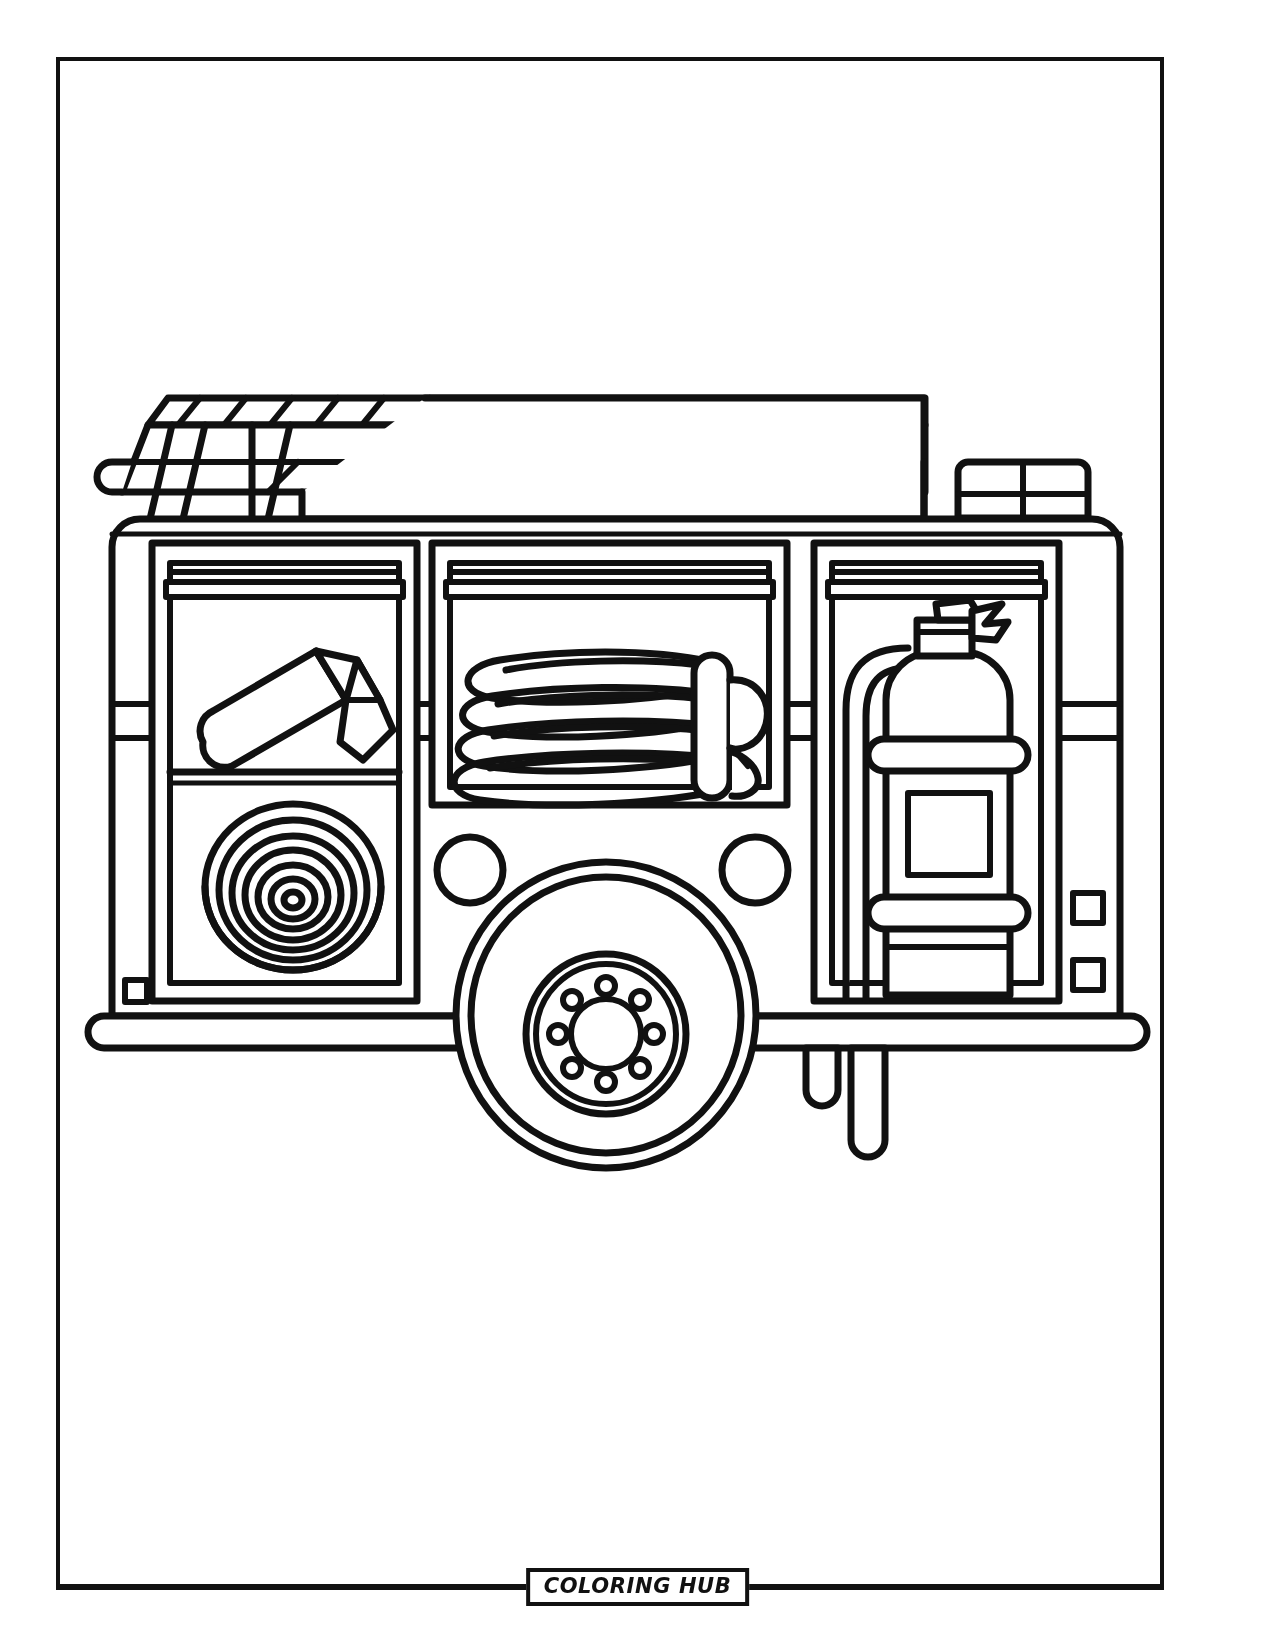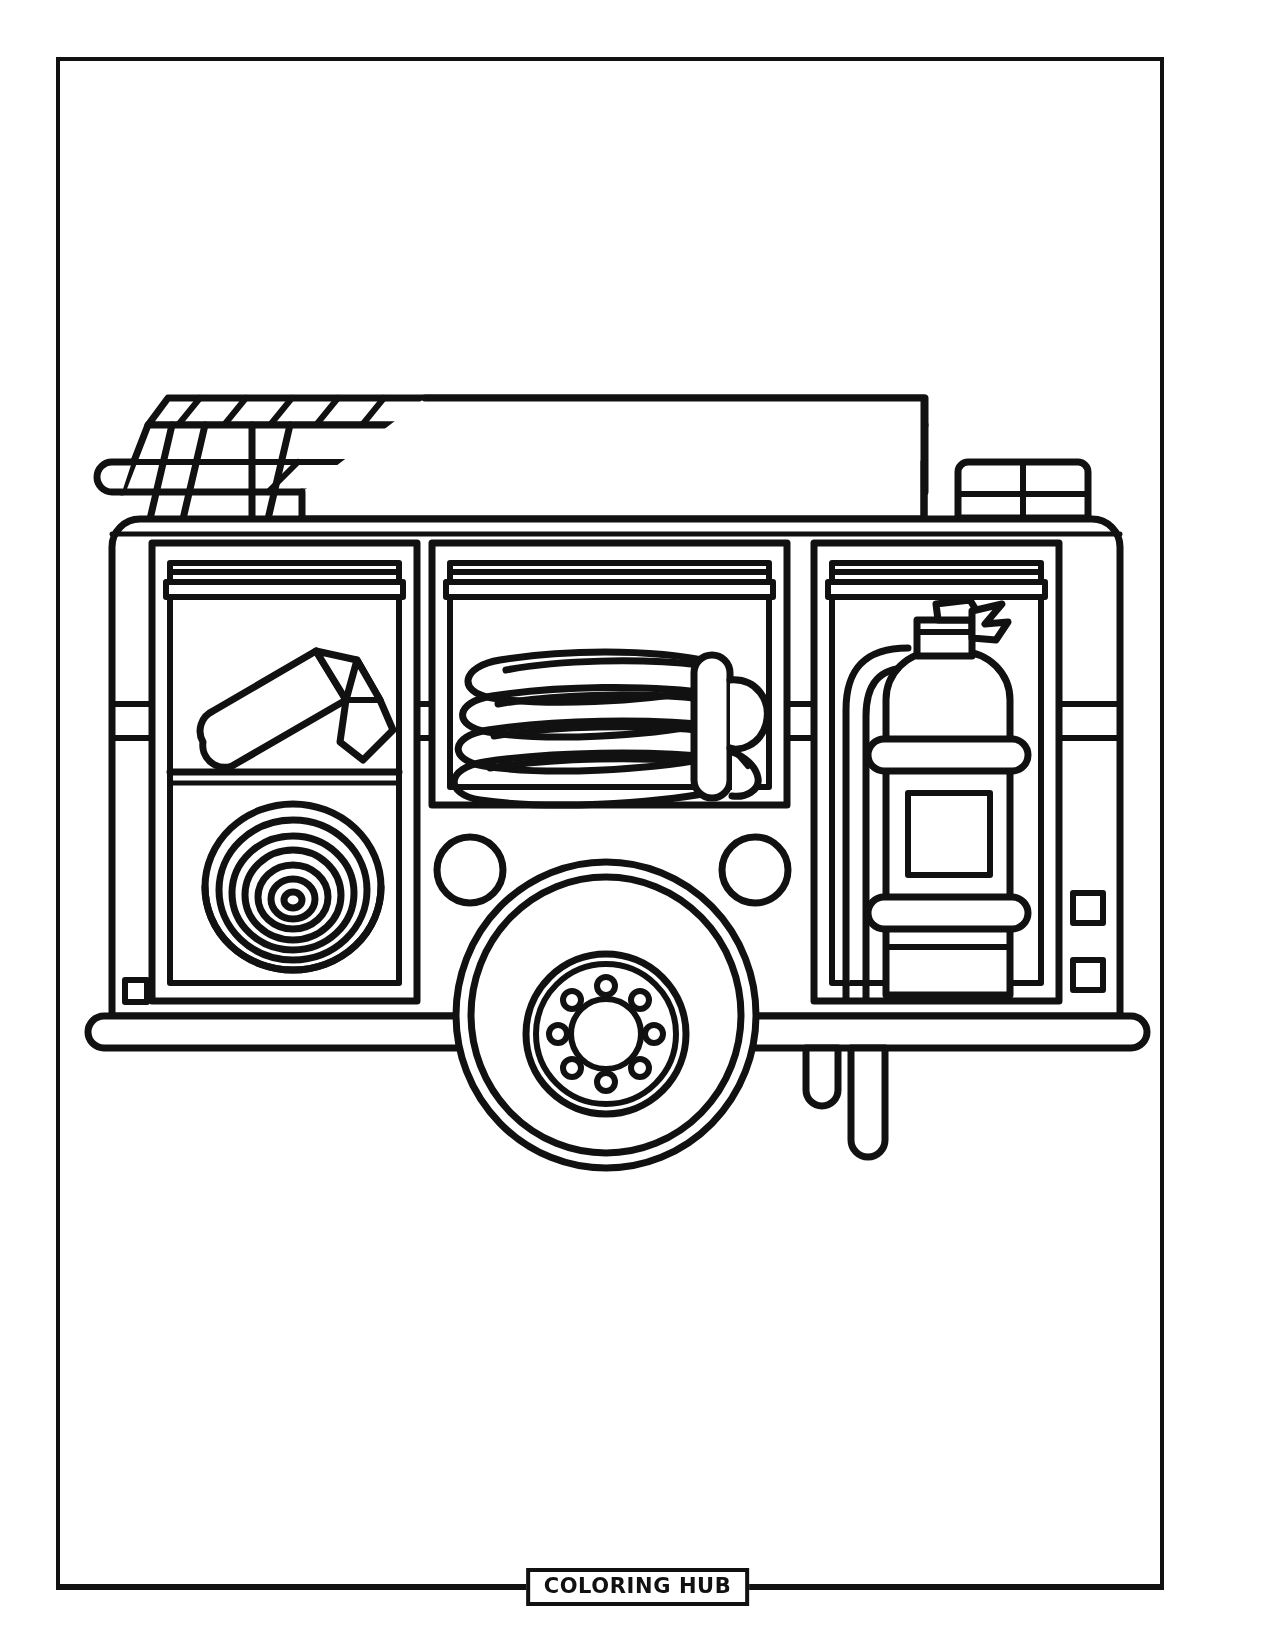--- a/index.html
+++ b/index.html
@@ -36,20 +36,21 @@
     box-sizing:border-box;
   }
   #footer-logo .logo-text{
     font-family:"DejaVu Sans", sans-serif;
     font-weight:bold;
     font-size:21px;
     letter-spacing:0.6px;
     color:#111111;
     line-height:1;
     white-space:nowrap;
+    font-style:italic;
   }
 </style>
 </head>
 <body>
 
 <div id="page">
 
   <div id="page-frame"></div>
 
   <div id="artwork">

